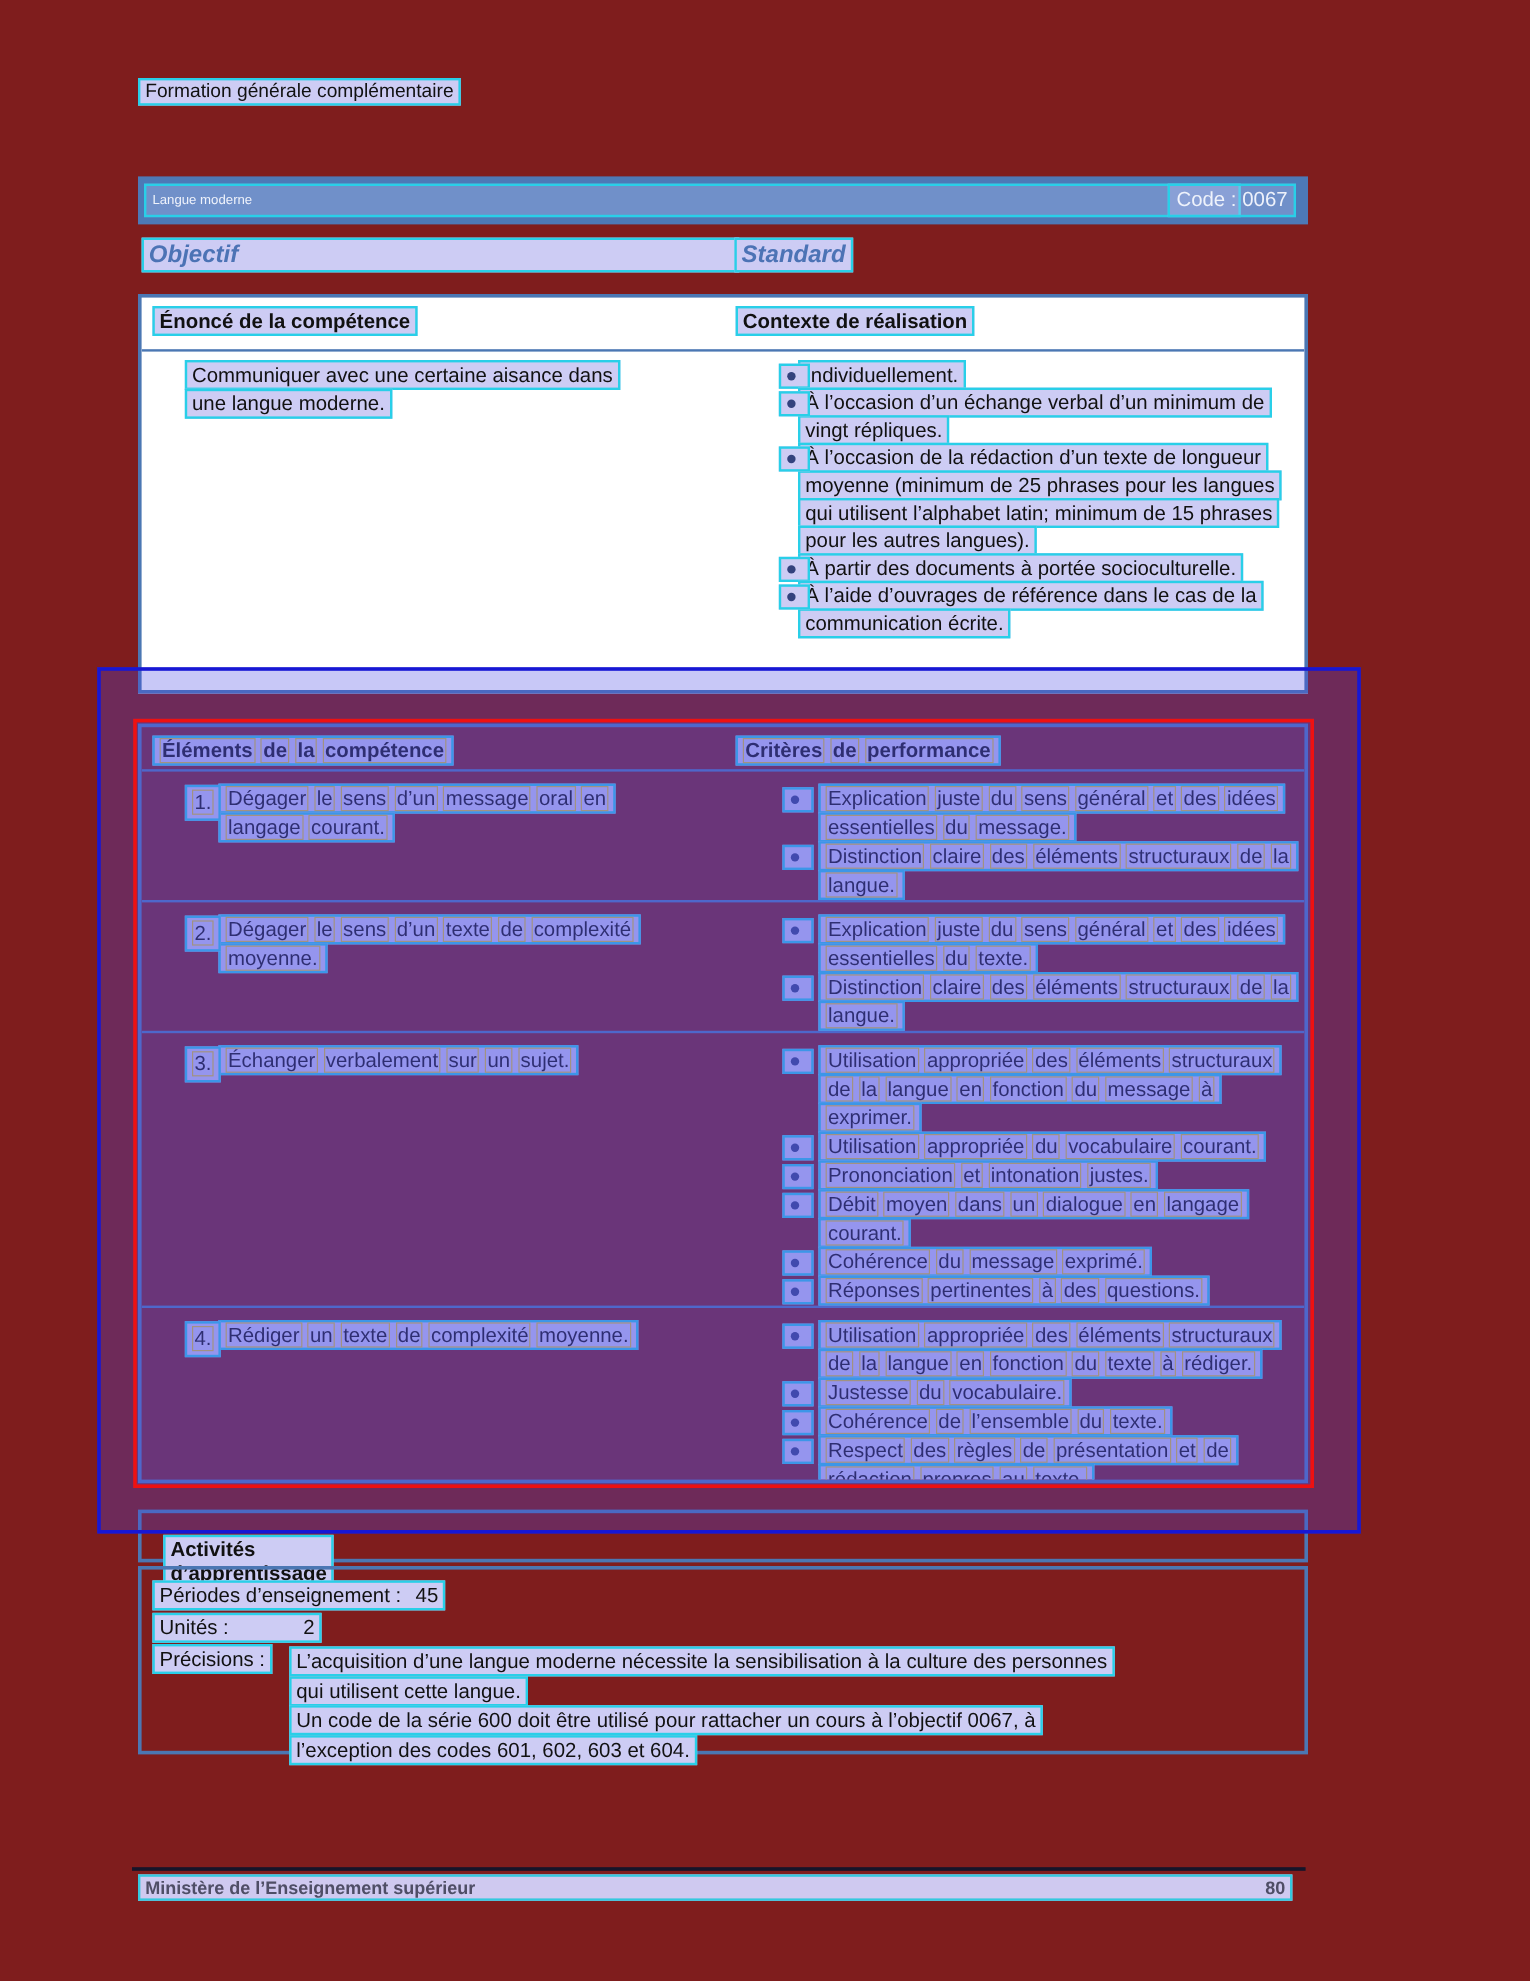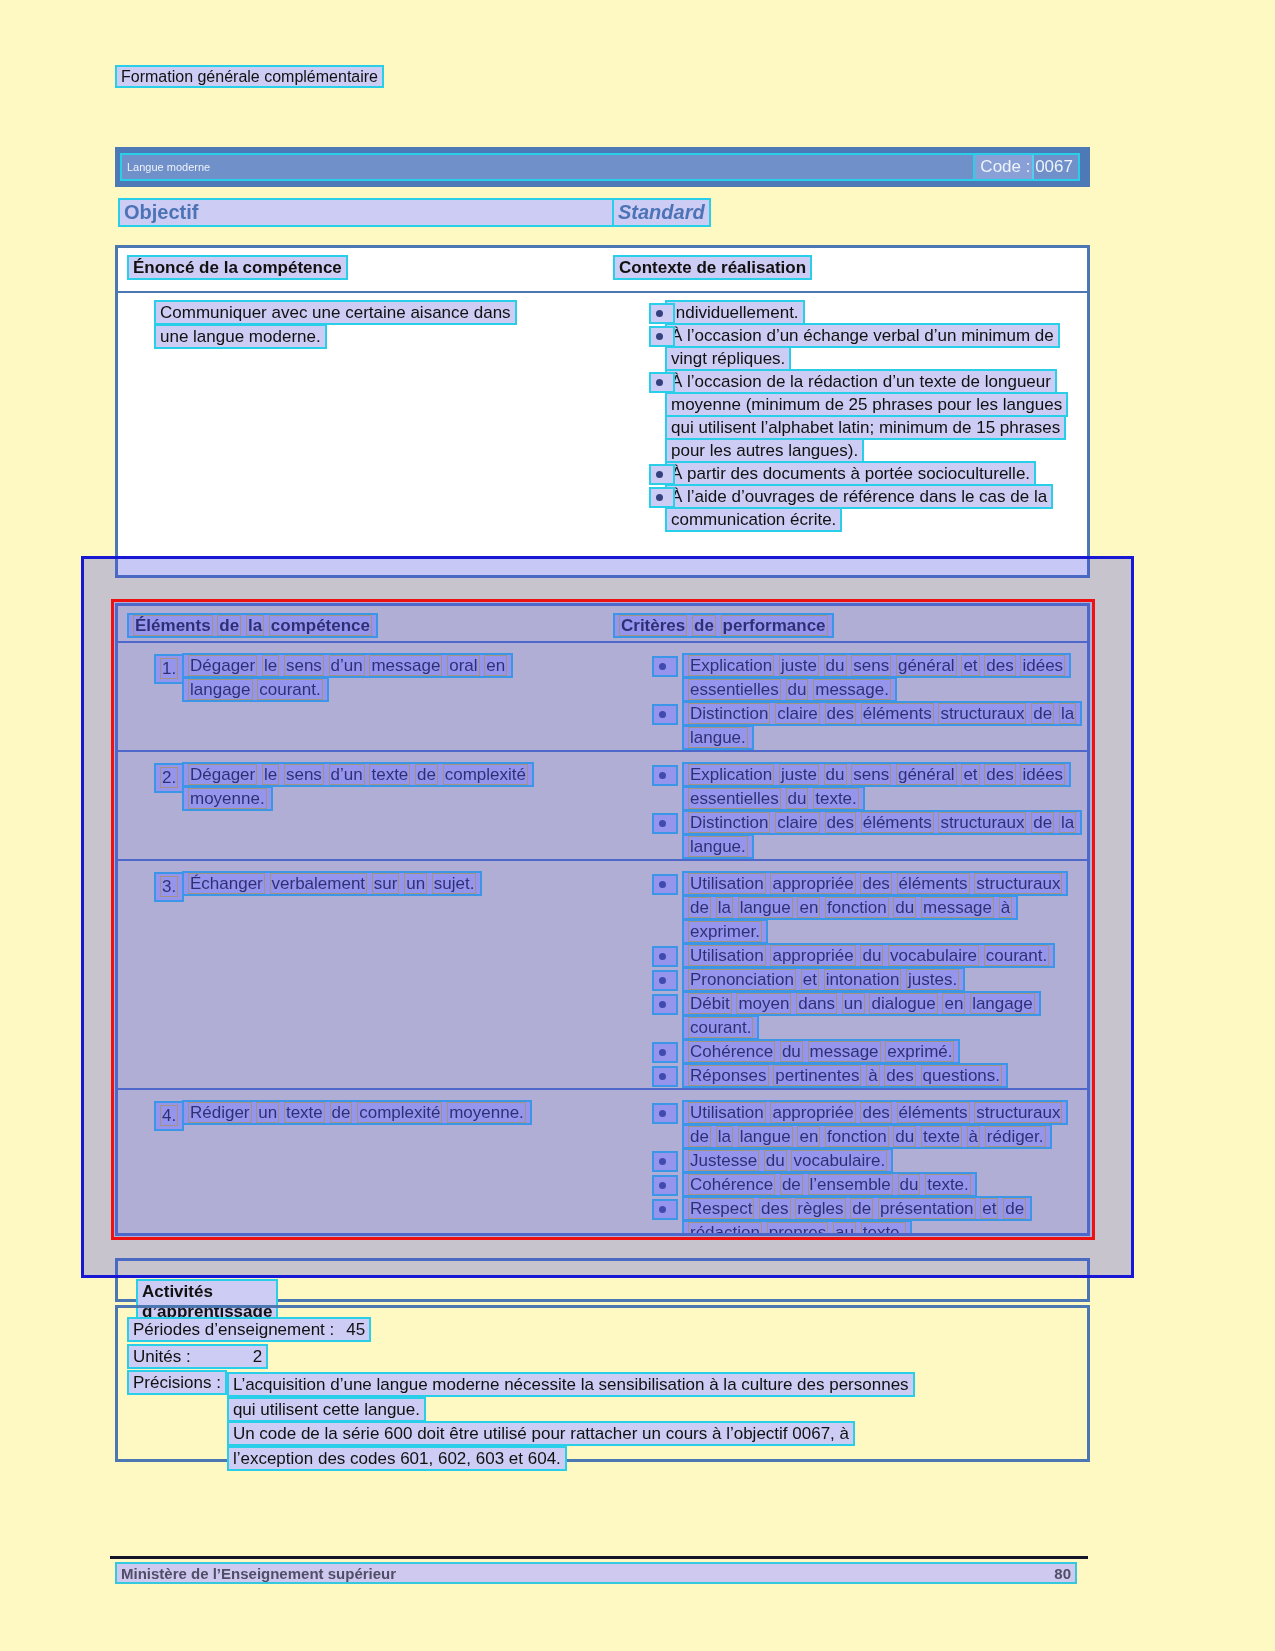--- a/index.html
+++ b/index.html
@@ -9,42 +9,42 @@
     --overlay-fill:rgba(72,72,228,0.30);
     --focus-border:#ee1111;
     --focus-fill:rgba(96,96,238,0.22);
     --word-box-border:#e3c82e;
     --table-border:#4b77b3;
     --bar-background:#4d79b6;
     --heading-color:#4c73b5;
   }
   html,body{margin:0;padding:0;background:#ffffff;}
   .page{
-    position:relative;width:1275px;height:1651px;background:#fef9c3;overflow:hidden;
+    position:relative;width:1275px;height:1651px;background:#7f1d1d;overflow:hidden;
     font-family:"Liberation Sans","DejaVu Sans",sans-serif;color:#111;
   }
   
   .hl{
     background:var(--highlight-fill);
     border:2px solid var(--highlight-border);
     padding:1px 4px;
     -webkit-box-decoration-break:clone;box-decoration-break:clone;
   }
   .hl-dark{ background:rgba(195,200,246,0.30); border:2px solid var(--highlight-border); padding:1px 5px;}
   
   .wb .w{border:1.5px solid var(--word-box-border);padding:0 1px;margin:0 0;}
   
   .top-label{position:absolute;left:115px;top:68px;font-size:16px;}
   
   .bar{position:absolute;left:115px;top:147px;width:975px;height:40px;background:var(--bar-background);}
   .bar-title{position:absolute;left:5px;top:6px;width:900px;height:22px;color:#eef2fb;font-size:11px;line-height:22px;}
   .bar-code{position:absolute;right:10px;top:6px;height:22px;color:#eef2fb;font-size:17px;line-height:22px;}
   
   .headings{position:absolute;left:118px;top:198px;width:975px;height:32px;}
-  .h-obj{position:absolute;left:0;top:0;width:486px;font-weight:bold;font-size:20px;color:var(--heading-color);display:inline-block;}
+  .h-obj{position:absolute;left:0;top:0;width:486px;font-style:italic;font-weight:bold;font-size:20px;color:var(--heading-color);display:inline-block;}
   .h-std{position:absolute;left:494px;top:0;font-style:italic;font-weight:bold;font-size:20px;color:var(--heading-color);}
   
   .tbl{position:absolute;left:115px;width:975px;border:3px solid var(--table-border);box-sizing:border-box;background:#fff;overflow:hidden;}
   .table1{top:245px;height:333px;}
   .table2{top:603px;height:633px;background:transparent;}
   .t-head{position:relative;border-bottom:2px solid var(--table-border);font-weight:bold;font-size:17px;}
   .table1 .t-head{height:43px;}
   .table2 .t-head{height:35px;}
   .t-head .c1{position:absolute;left:9px;top:10px;}
   .t-head .c2{position:absolute;left:495px;top:10px;}
@@ -73,21 +73,21 @@
   .act-head{position:absolute;left:115px;top:1258px;width:975px;height:44px;border:3px solid var(--table-border);box-sizing:border-box;font-weight:bold;font-size:17px;}
   .act-head span{position:absolute;left:9px;top:9px;}
   .act-body{position:absolute;left:115px;top:1305px;width:975px;height:157px;border:3px solid var(--table-border);box-sizing:border-box;font-size:17px;}
   .act-row{position:relative;margin:0;padding-left:9px;}
   .r-periods{margin-top:12px;}
   .r-units{margin-top:7px;}
   .r-prec{margin-top:6px;display:flex;align-items:flex-start;}
   .val-periods{margin-left:12px;}
   .val-units{margin-left:62px;}
   .prec-label{flex:0 0 auto;}
-  .prec-text{width:700px;line-height:24.5px;}
+  .prec-text{margin-left:14px;width:700px;line-height:24.5px;}
   .prec-text .line{display:block;margin:0;}
   
   .f-rule{position:absolute;left:110px;top:1556px;width:978px;height:3px;background:#15152a;}
   .f-row{position:absolute;left:115px;top:1562px;width:962px;height:22px;display:flex;justify-content:space-between;align-items:center;background:#cfc9f0;border:2px solid #35c8de;font-weight:bold;font-size:15px;color:#4f4e66;padding:0 4px;box-sizing:border-box;}
 </style>
 </head>
 <body>
 
 <div class="page">
 

